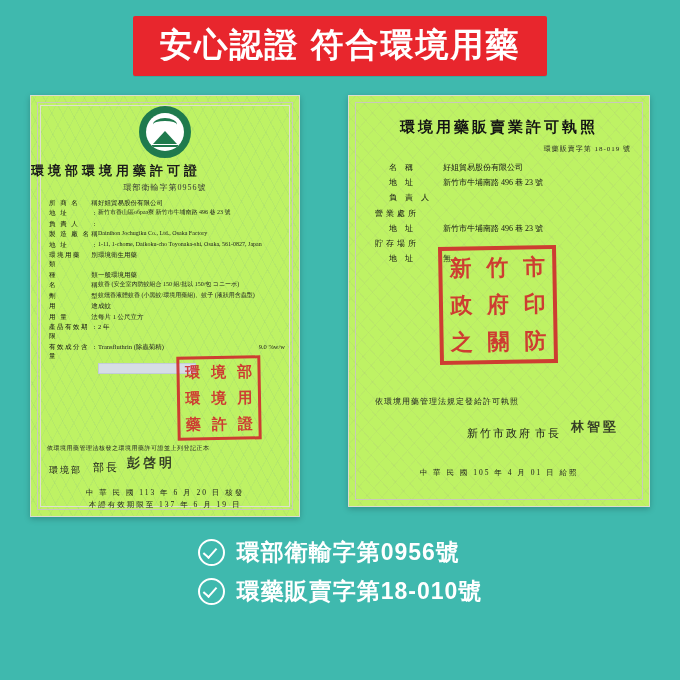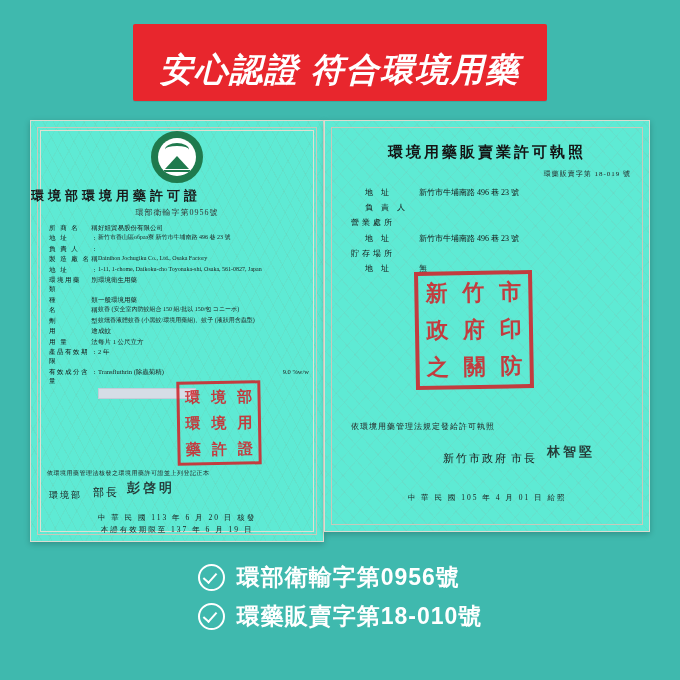--- a/index.html
+++ b/index.html
@@ -10,50 +10,48 @@
     overflow:hidden;
     position:relative;
   }
   .page{
     position:absolute;inset:0;
     display:flex;flex-direction:column;align-items:center;
   }
 
   
   .banner{
-    margin-top:24px;
+    margin-top:16px;
     background:#e8262d;
-    padding:27px 26px 12px 26px;
+    padding:10px 26px 12px 26px;
     border-radius:2px;
     box-shadow:0 1px 0 rgba(0,0,0,.08);
-    font-style:italic;
   }
   .banner-text{
     color:#ffffff;
     font-size:33px;
     font-weight:bold;
     letter-spacing:2px;
     line-height:1.15;
     white-space:nowrap;
   }
 
   
   .certs{
     margin-top:19px;
     width:620px;
     display:flex;
     justify-content:space-between;
     align-items:flex-start;
   }
   .cert{
-    background:#5eead4;
+    background:#bef264;
     position:relative;
     box-shadow:0 2px 6px rgba(0,0,0,.22);
     overflow:hidden;
-    padding-left:24px;
   }
   .cert-left{width:268px;height:420px;border:1px solid #dcdcd0;}
   .cert-right{width:300px;height:410px;border:1px solid #dcdcd0;}
 
   
   .guilloche{
     position:absolute;inset:0;
     background:
       repeating-linear-gradient(62deg, rgba(120,170,140,.13) 0 1px, transparent 1px 9px),
       repeating-linear-gradient(-62deg, rgba(120,170,140,.10) 0 1px, transparent 1px 11px);
@@ -340,20 +338,24 @@
 
     <div class="cert cert-right">
       <div class="guilloche-r"></div>
       <div class="frame"></div>
 
       <div class="rtitle">環境用藥販賣業許可執照</div>
       <div class="rno">環藥販賣字第 18-019 號</div>
 
       <div class="rrows">
         <div class="rrow indent">
+          <div class="rrlabel">名 稱</div>
+          <div class="rrval">好姐貿易股份有限公司</div>
+        </div>
+        <div class="rrow indent">
           <div class="rrlabel">地 址</div>
           <div class="rrval">新竹市牛埔南路 496 巷 23 號</div>
         </div>
         <div class="rrow indent">
           <div class="rrlabel">負 責 人</div>
           <div class="rrval"></div>
         </div>
 
         <div class="group-head">營業處所</div>
         <div class="rrow indent">

